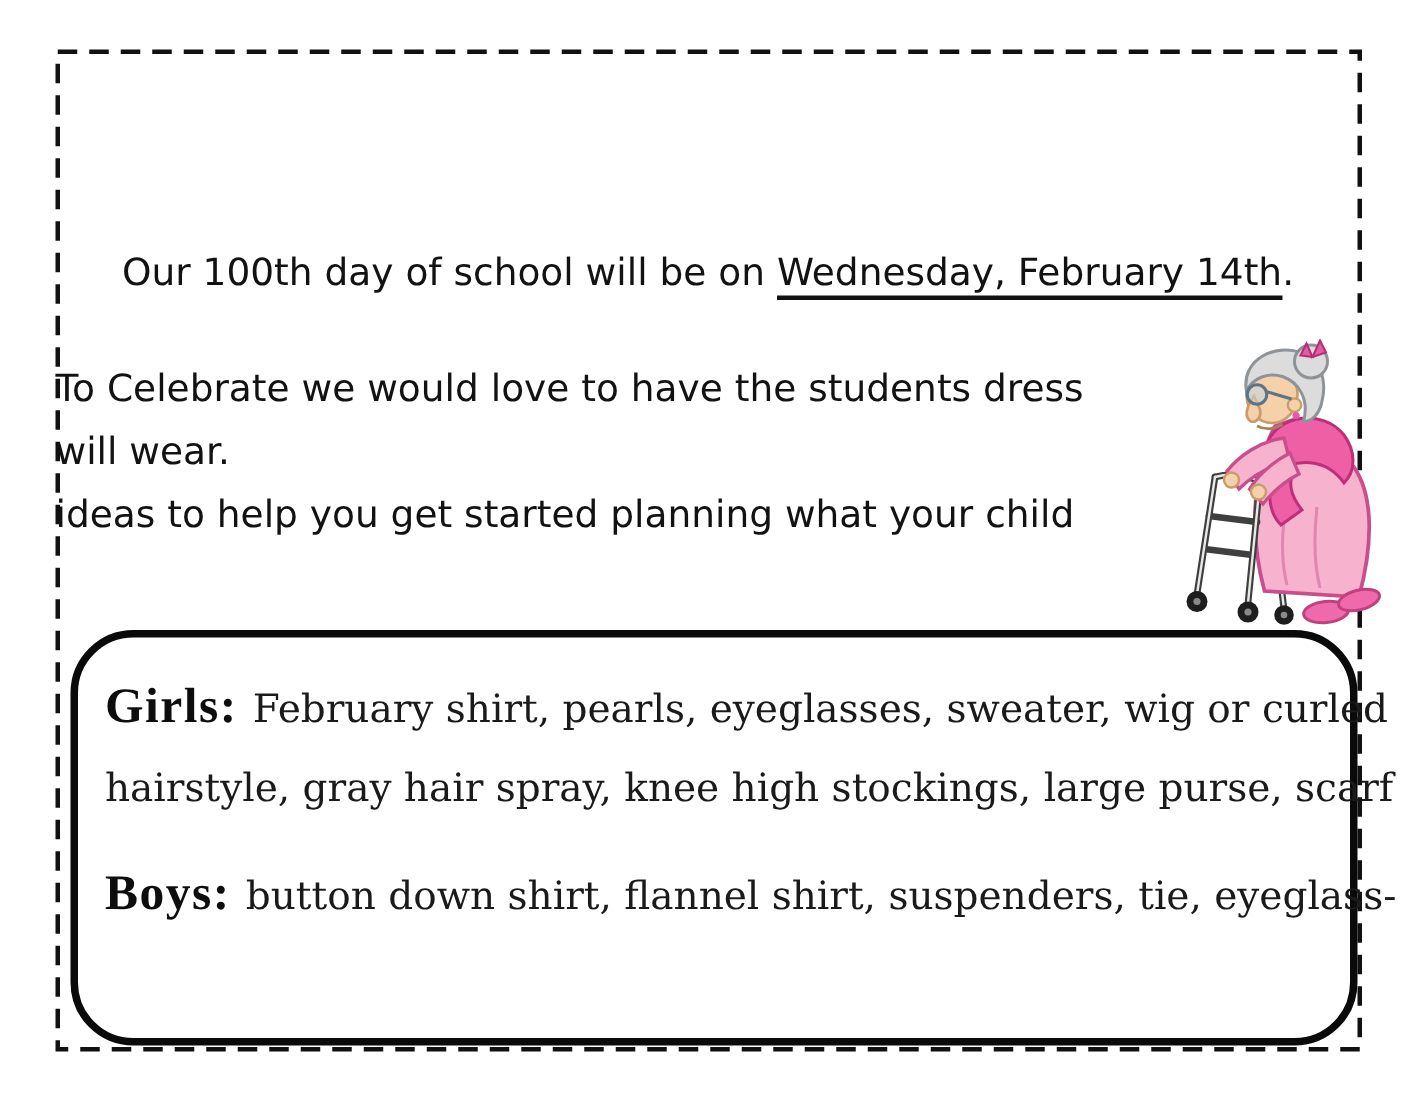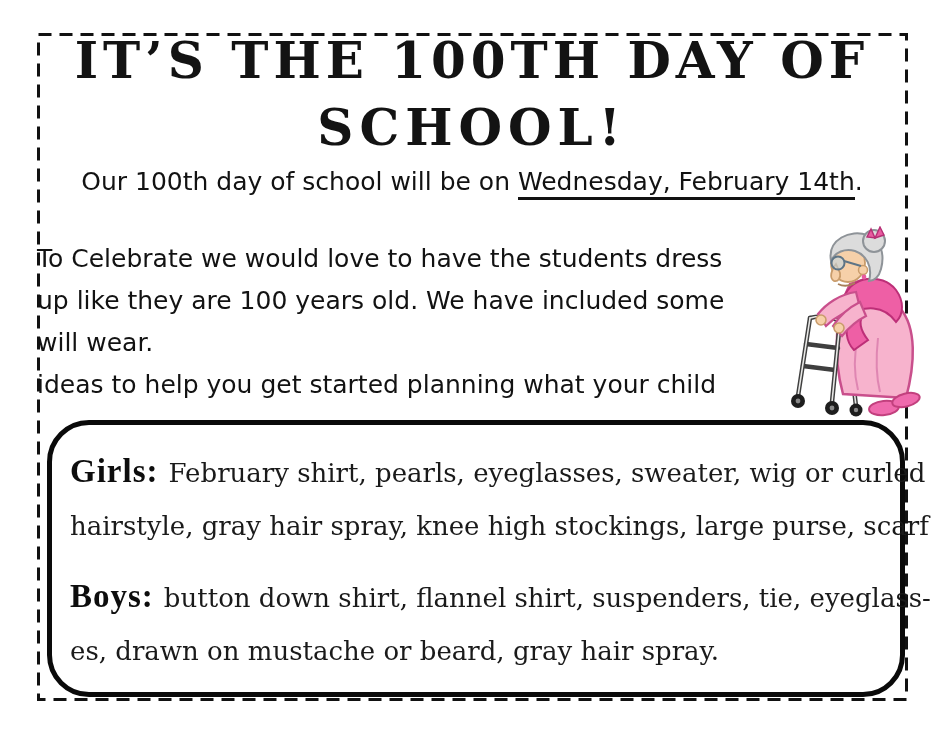--- a/index.html
+++ b/index.html
@@ -45,30 +45,25 @@
 </style>
 </head>
 <body>
 
 <div class="page">
 
   <svg class="dashed-border" width="947" height="732" aria-hidden="true">
     <rect x="38.5" y="34.5" width="868" height="665" fill="none" stroke="#111111" stroke-width="3" stroke-dasharray="13 8"></rect>
   </svg>
 
-  <h1 class="title" style="margin:0;">
-    <span class="title-line1">IT’S THE 100TH DAY OF</span>
-    <span class="title-line2">SCHOOL!</span>
-  </h1>
 
   <div class="date-line"><span>Our 100th day of school will be on </span><span class="date-underline">Wednesday, February 14th</span><span>.</span></div>
 
   <div class="intro">
     <div class="intro-line">To Celebrate we would love to have the students dress</div>
-    <div class="intro-line">up like they are 100 years old. We have included some</div>
     <div class="intro-line">will wear.</div>
     <div class="intro-line">ideas to help you get started planning what your child</div>
   </div>
 
   <svg class="granny" viewBox="0 0 150 196" aria-hidden="true">
 
     <g stroke="#3f3f3f" stroke-width="4.5" fill="none" stroke-linecap="round">
       <path d="M58,98 L68,180"></path>
     </g>
     <path d="M58,98 L68,180" stroke="#e9e9e7" stroke-width="1.6" fill="none"></path>
@@ -136,17 +131,16 @@
     <p class="list-para">
       <span class="list-row" style="display:block;">
         <span class="list-label">Girls:</span><span>February shirt, pearls, eyeglasses, sweater, wig or curled</span>
       </span>
       <span class="list-row" style="display:block;text-align:right;">hairstyle, gray hair spray, knee high stockings, large purse, scarf</span>
     </p>
     <p class="list-para">
       <span class="list-row" style="display:block;">
         <span class="list-label">Boys:</span><span>button down shirt, flannel shirt, suspenders, tie, eyeglass-</span>
       </span>
-      <span class="list-row" style="display:block;">es, drawn on mustache or beard, gray hair spray.</span>
     </p>
   </div>
 
 </div>
 
 </body></html>

